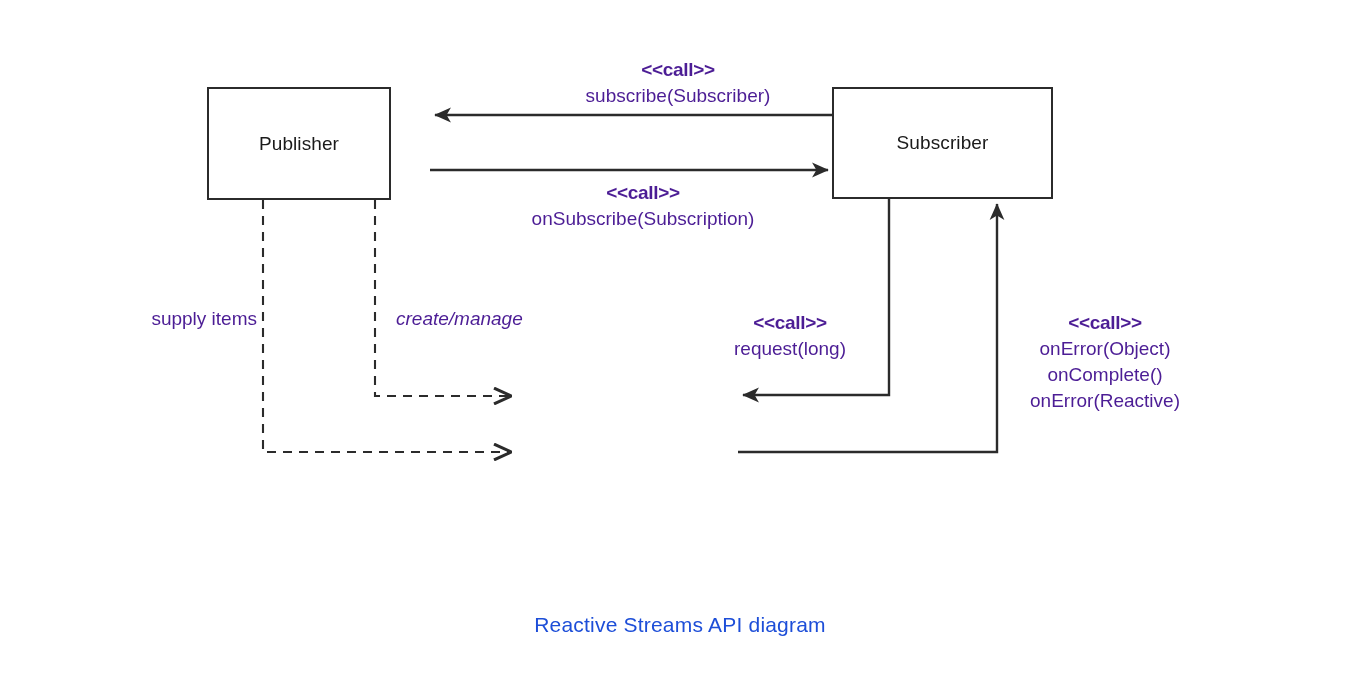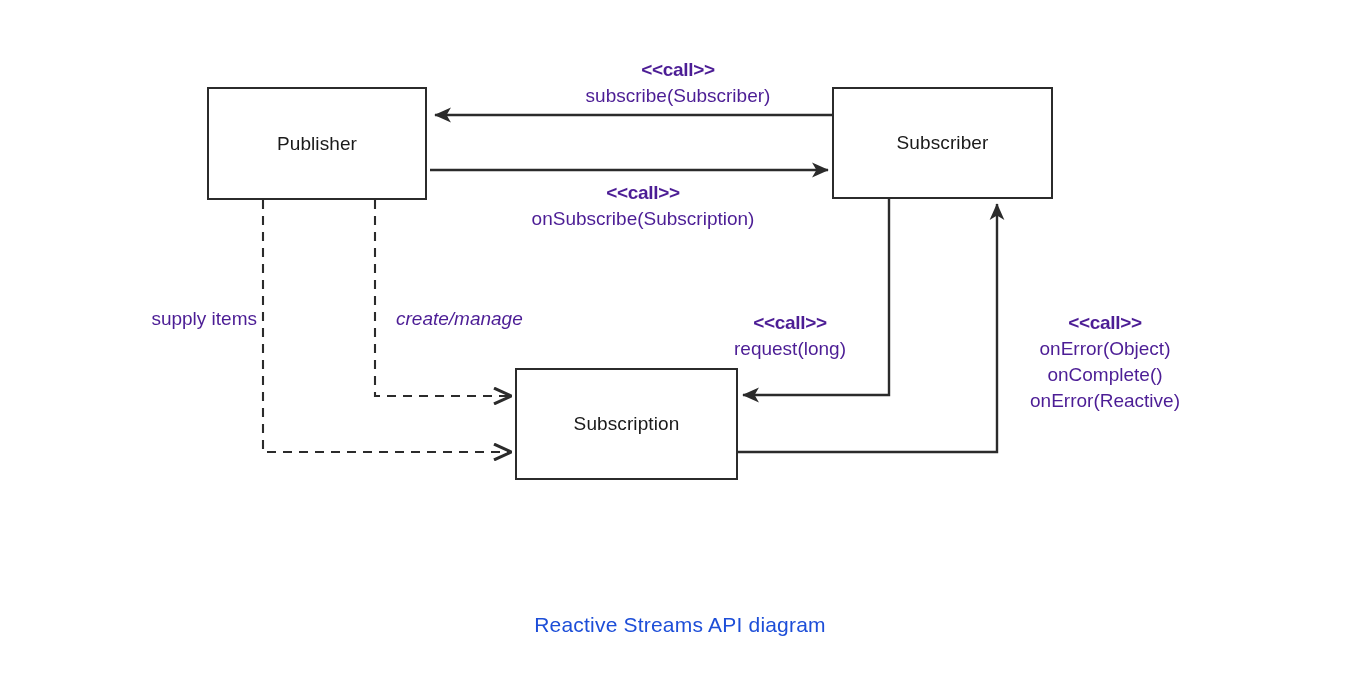--- a/index.html
+++ b/index.html
@@ -88,31 +88,28 @@
 
     <path d="M 375 200 L 375 396 L 511 396" fill="none" stroke="#2b2b2b" stroke-width="2.1" stroke-dasharray="9 7" marker-end="url(#arrowOpen)"></path>
 
     <path d="M 263 200 L 263 452 L 511 452" fill="none" stroke="#2b2b2b" stroke-width="2.1" stroke-dasharray="9 7" marker-end="url(#arrowOpen)"></path>
 
     <path d="M 889 199 L 889 395 L 743 395" fill="none" stroke="#2b2b2b" stroke-width="2.4" marker-end="url(#arrowFilled)"></path>
 
     <path d="M 738 452 L 997 452 L 997 204" fill="none" stroke="#2b2b2b" stroke-width="2.4" marker-end="url(#arrowFilled)"></path>
   </svg>
 
-  <div class="node" style="left:207px; top:87px; width:220px; height:113px;">
+  <div class="node" style="left:207px; top:87px; width:184px; height:113px;">
     <span class="node-label">Publisher</span>
   </div>
 
   <div class="node" style="left:832px; top:87px; width:221px; height:112px;">
     <span class="node-label">Subscriber</span>
   </div>
 
-  <div class="node" style="left:515px; top:368px; width:223px; height:112px;">
-    <span class="node-label">Subscription</span>
-  </div>
 
   <div class="edge-label center" style="left:478px; top:57px; width:400px;">
     <div class="stereo">&lt;&lt;call&gt;&gt;</div>
     <div>subscribe(Subscriber)</div>
   </div>
 
   <div class="edge-label center" style="left:443px; top:180px; width:400px;">
     <div class="stereo">&lt;&lt;call&gt;&gt;</div>
     <div>onSubscribe(Subscription)</div>
   </div>

